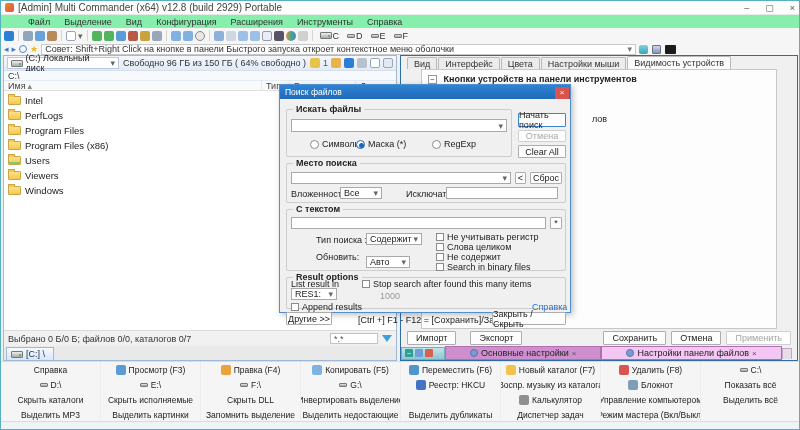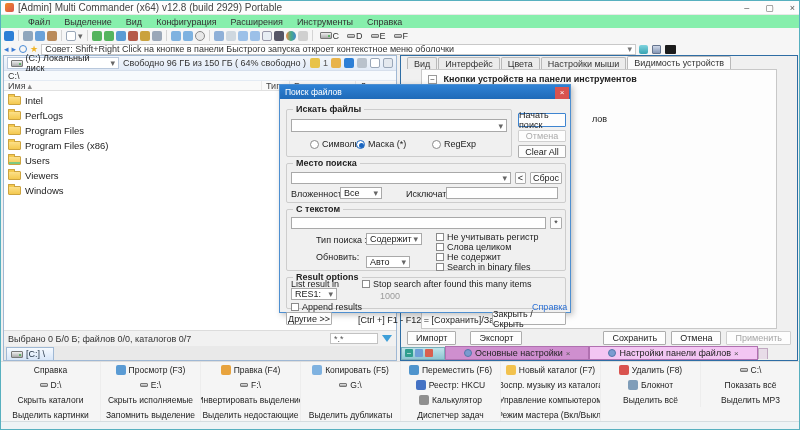--- a/index.html
+++ b/index.html
@@ -75,21 +75,21 @@
   .fragment { position:absolute; left:170px; top:44px; color:#222; }
   .sbuttons { height:17px; display:flex; align-items:center; padding:0 6px; gap:14px; }
   .sbtn { height:14px; min-width:38px; padding:0 8px; background:#fdfdfd; border:1px solid #adadad; display:flex; align-items:center; justify-content:center; color:#222; border-radius:1px; }
   .sbtn.disabled { color:#a5a5a5; border-color:#cfcfcf; }
   .sright { margin-left:auto; display:flex; gap:5px; }
   .sptabs { height:14px; display:flex; align-items:center; background:#f0f0f0; }
   .ministrip { width:44px; height:13px; background:linear-gradient(#bfe4ea,#8fc6d2); display:flex; align-items:center; gap:2px; padding:0 3px; border:1px solid #79aeb9; }
   .mini { width:8px; height:8px; border-radius:1px; }
   .m1 { background:#2f9e8e; color:#fff; font-size:7px; line-height:8px; text-align:center; }
   .m2 { background:#6f9fd8; } .m3 { background:#d9604f; }
-  .pinktab { height:14px; display:flex; align-items:center; gap:3px; padding:0 18px; border:1px solid #b070b0; }
+  .pinktab { height:14px; display:flex; align-items:center; gap:3px; padding:0 24px; border:1px solid #b070b0; }
   .pinktab .x { color:#555; font-size:8px; }
   .gearico { width:8px; height:8px; border-radius:50%; background:#7a9bd0; border:1px solid #5577aa; }
   .pt1 { background:#cf8fcf; color:#222; }
   .pt2 { background:#f3c6f3; color:#222; }
   .tabstub { width:10px; height:11px; background:#e8dce8; border:1px solid #c0a8c0; border-bottom:none; }
 
   
   .cmdgrid { position:absolute; top:360px; left:0; width:800px; height:60px; display:grid; grid-template-columns:repeat(8,1fr); grid-auto-rows:15px; grid-auto-flow:row; background:#f5f5f5; border-top:1px solid #ddd; font-size:8.5px; }
   .gcell { display:flex; align-items:center; justify-content:center; gap:3px; white-space:nowrap; overflow:hidden; color:#222; border-right:1px solid rgba(0,0,0,0.03); }
   .c-refresh { background:#3fae49; } .c-view { background:#5a9bd4; } .c-edit { background:#e8a33d; }
@@ -397,20 +397,23 @@
     <div class="gcell">
         <span>Показать всё</span>
       </div>
     <div class="gcell">
         <span>Скрыть каталоги</span>
       </div>
     <div class="gcell">
         <span>Скрыть исполняемые</span>
       </div>
     <div class="gcell">
+        <span>Скрыть DLL</span>
+      </div>
+    <div class="gcell">
         <span>Инвертировать выделение</span>
       </div>
     <div class="gcell">
         <span></span>
       </div>
     <div class="gcell">
         <span class="chip c-calc"></span>
         <span>Калькулятор</span>
       </div>
     <div class="gcell">

